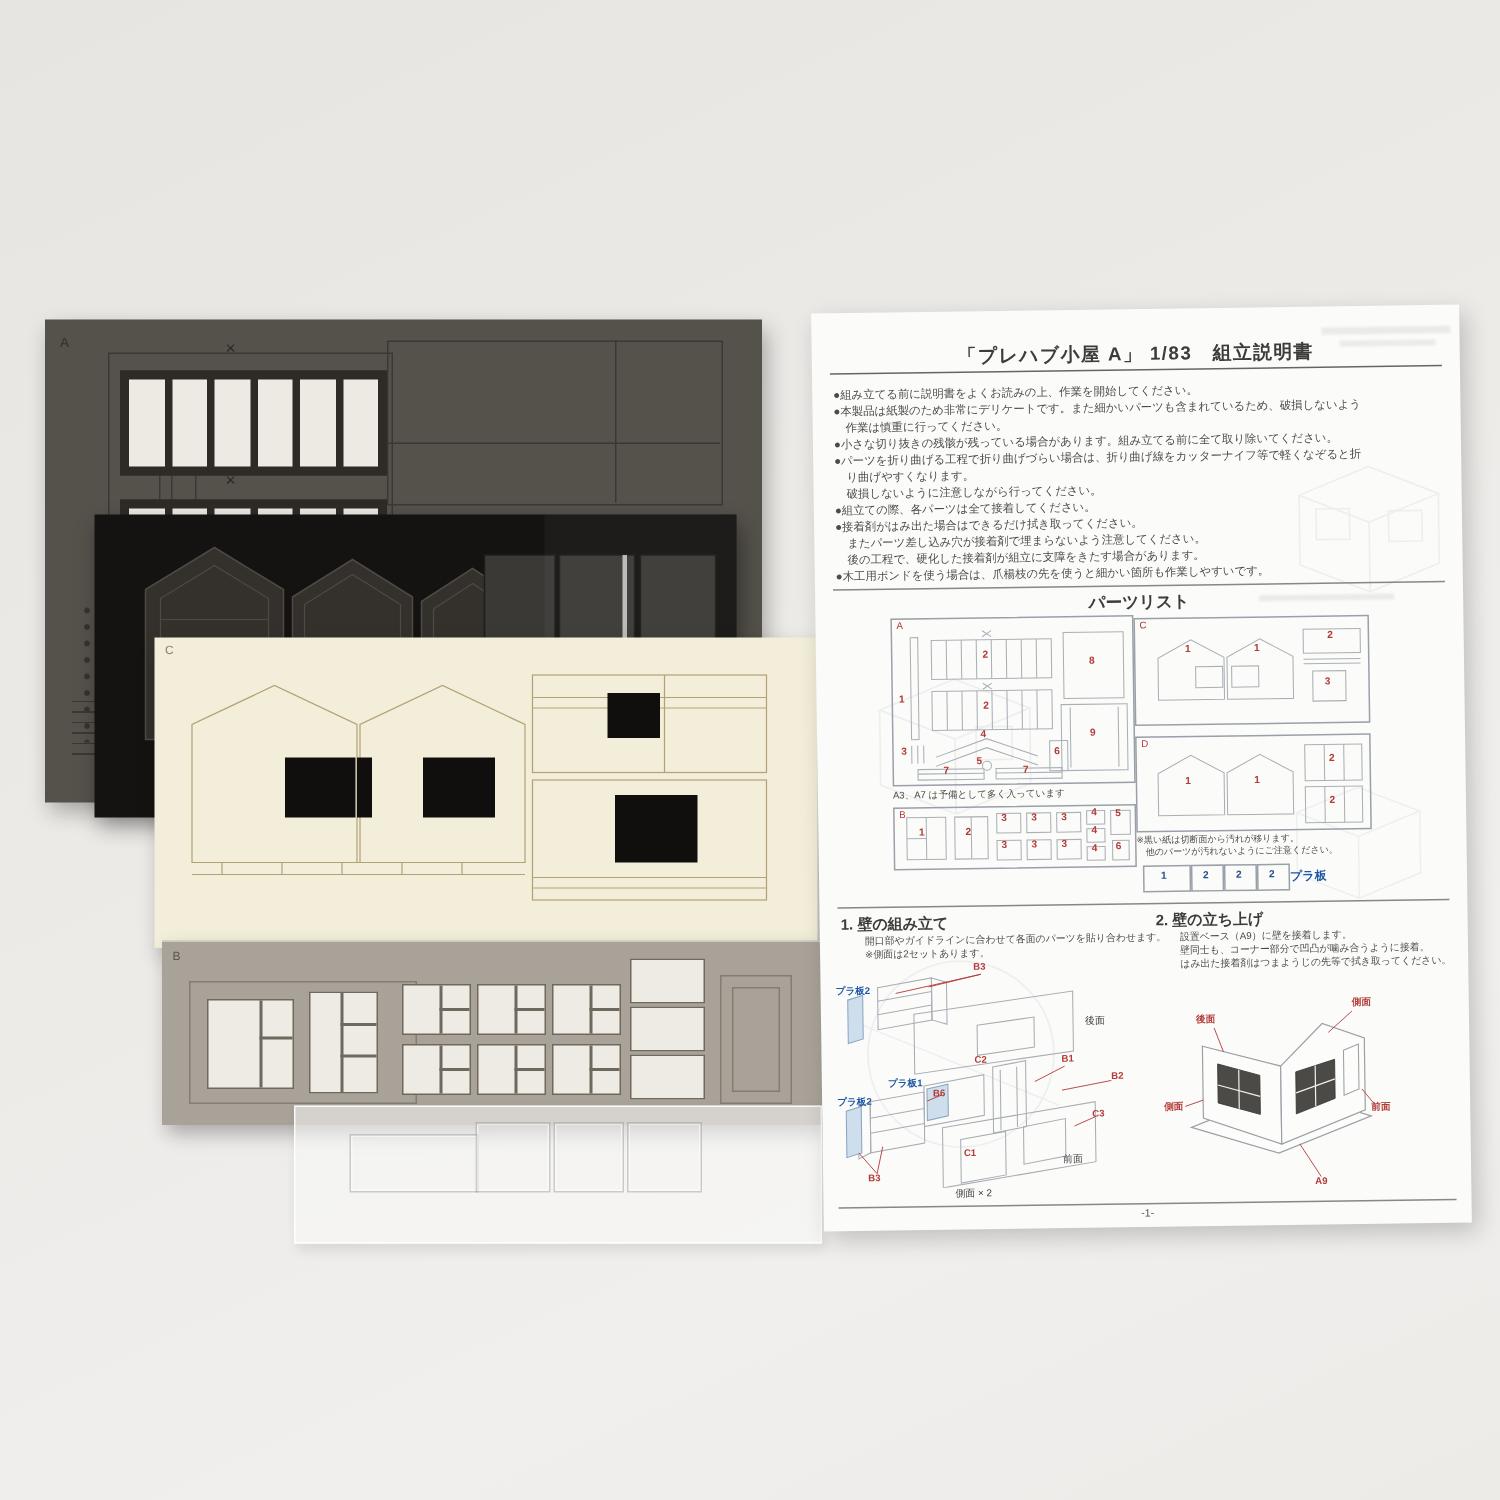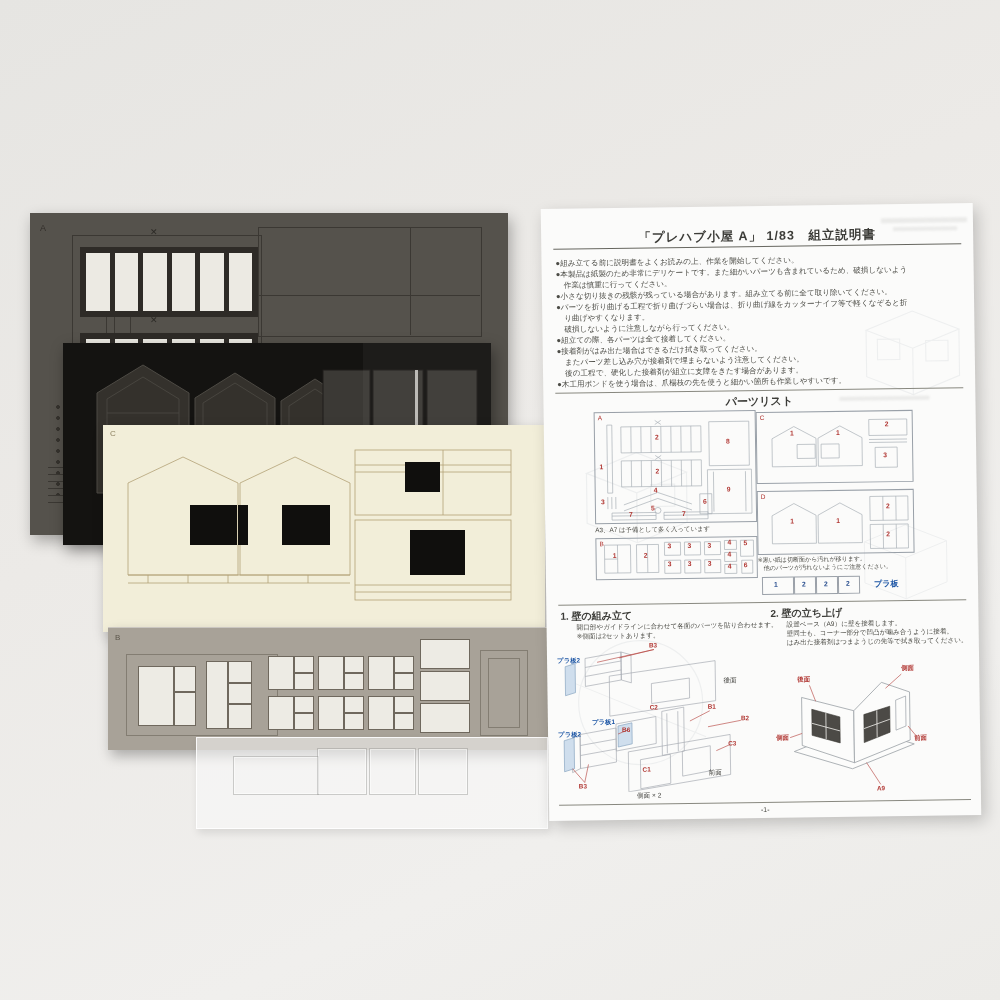--- a/index.html
+++ b/index.html
@@ -394,21 +394,21 @@
 
     <div class="abs" style="left:216px;top:369px;width:160px;height:22px">
       <div class="placell" style="left:0;top:2px;width:30px;height:16px"></div>
       <div class="placell" style="left:32px;top:2px;width:20px;height:16px"></div>
       <div class="placell" style="left:54px;top:2px;width:20px;height:16px"></div>
       <div class="placell" style="left:76px;top:2px;width:20px;height:16px"></div>
       <span class="pnb" style="left:12px;top:6px">1</span>
       <span class="pnb" style="left:40px;top:6px">2</span>
       <span class="pnb" style="left:62px;top:6px">2</span>
       <span class="pnb" style="left:84px;top:6px">2</span>
-      <span class="lblb" style="left:112px;top:5px;font-size:8px">プラ板</span>
+      <span class="lblb" style="left:98px;top:5px;font-size:8px">プラ板</span>
     </div>
 
     <div class="rule" style="left:12px;top:396px;width:408px;background:#88887f"></div>
 
     <div class="stephead" style="left:14px;top:401px">1. 壁の組み立て</div>
     <div class="stepline" style="left:30px;top:415px">開口部やガイドラインに合わせて各面のパーツを貼り合わせます。</div>
     <div class="stepline" style="left:30px;top:424px">※側面は2セットあります。</div>
     <div class="abs" style="left:10px;top:434px;width:215px;height:160px">
       <svg width="215" height="150" viewBox="0 0 215 150" style="position:absolute;left:0;top:0">
         <g stroke="#a8adb3" fill="none" stroke-width="0.7">

